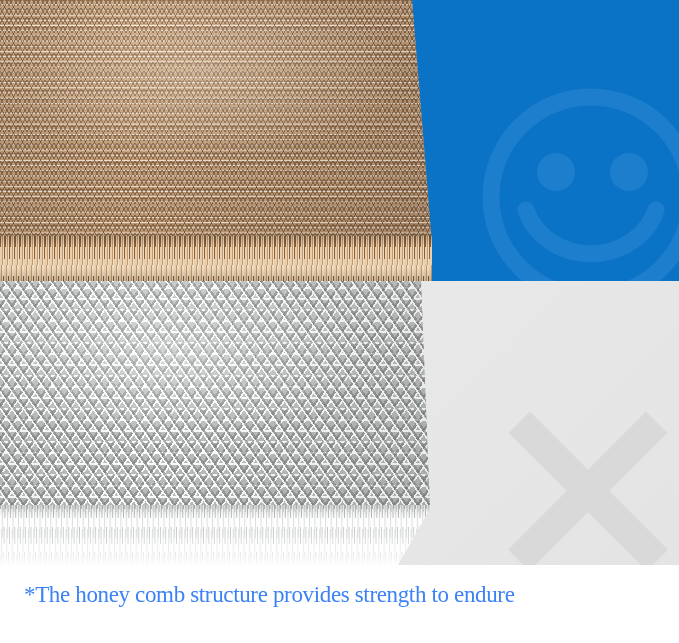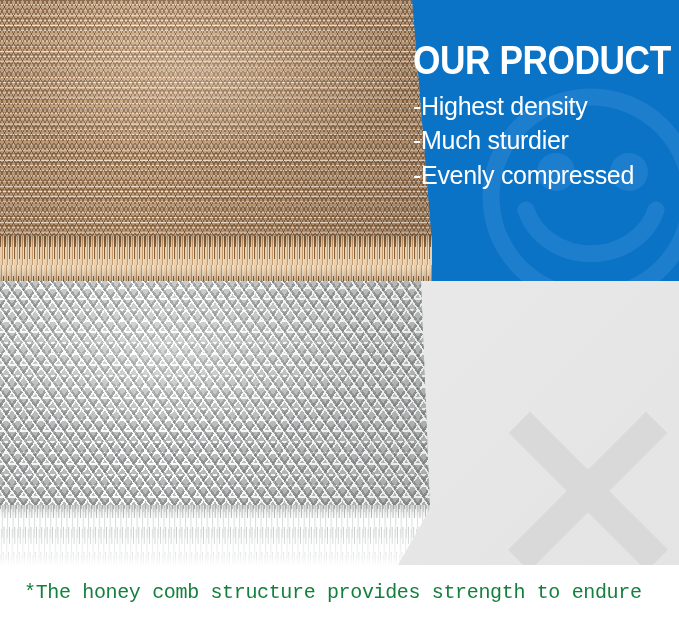--- a/index.html
+++ b/index.html
@@ -180,24 +180,24 @@
 
   
   .caption {
     position:absolute;
     left:0; top:565px;
     width:679px; height:78px;
     background:#ffffff;
     padding:14px 22px 0 24px;
   }
   .caption-line {
-    font-family:Liberation Mono, monospace;
-    font-size:20px;
+    font-family:Liberation Serif, serif;
+    font-size:23px;
     line-height:1.42;
-    color:#15803d;
+    color:#3b82f6;
     letter-spacing:-0.35px;
     white-space:nowrap;
   }
 </style>
 </head>
 <body>
 
 <div class="infographic">
 
   <div class="panel-top">
@@ -207,28 +207,20 @@
       <circle cx="82" cy="92" r="19" fill="#2b87d4" opacity="0.55"></circle>
       <circle cx="155" cy="92" r="19" fill="#2b87d4" opacity="0.55"></circle>
       <path d="M52 130 A 68 62 0 0 0 182 130" fill="none" stroke="#2b87d4" stroke-width="17" stroke-linecap="round" opacity="0.55"></path>
     </svg>
 
     <div class="photo-cardboard">
       <div class="cardboard-face"></div>
       <div class="cardboard-edge"></div>
     </div>
 
-    <div class="text-block text-top">
-      <div class="heading heading-top">OUR PRODUCT</div>
-      <div class="bullets">
-        <div class="bullet bullet-top">-Highest density</div>
-        <div class="bullet bullet-top">-Much sturdier</div>
-        <div class="bullet bullet-top">-Evenly compressed</div>
-      </div>
-    </div>
   </div>
 
   <div class="panel-bottom">
 
     <svg class="x-watermark" viewBox="0 0 170 175">
       <g fill="#d9d9d9">
         <rect x="70" y="-10" width="30" height="195" transform="rotate(45 85 87)"></rect>
         <rect x="70" y="-10" width="30" height="195" transform="rotate(-45 85 87)"></rect>
       </g>
     </svg>

